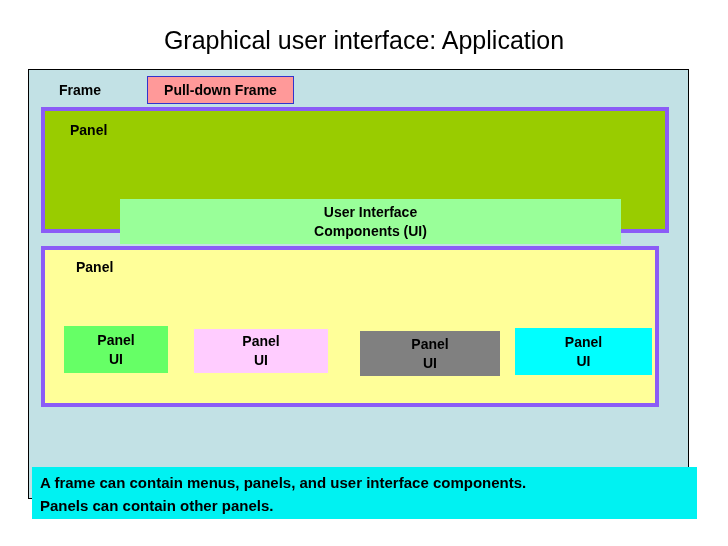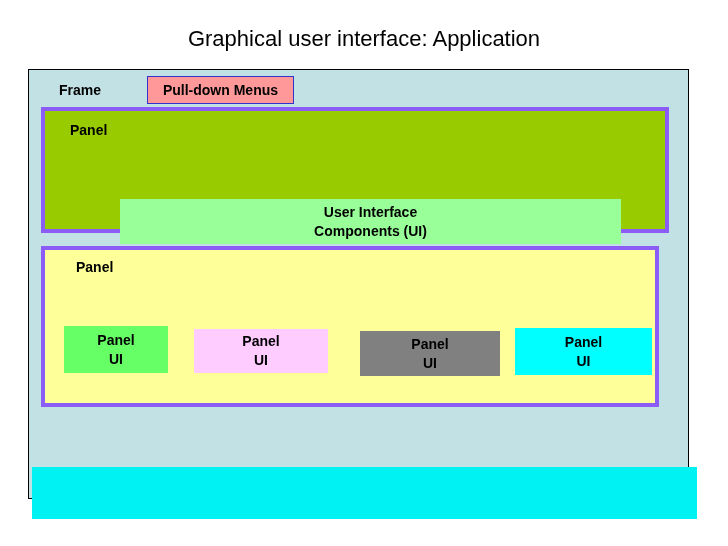--- a/index.html
+++ b/index.html
@@ -11,21 +11,21 @@
   .slide {
     position: relative;
     width: 728px; height: 546px;
     background: #ffffff;
     overflow: hidden;
   }
   .title {
     position: absolute;
     top: 26px; left: 0; width: 100%;
     text-align: center;
-    font-size: 22px;
+    font-size: 25px;
     color: #000000;
   }
   .frame {
     position: absolute;
     left: 28px; top: 69px;
     width: 661px; height: 430px;
     border: 1px solid #000000;
   }
   .label {
     position: absolute;
@@ -85,21 +85,21 @@
 
 <div class="slide">
 
   <div class="title">Graphical user interface: Application</div>
 
   <div class="frame" style="background: rgb(194, 225, 229);">
 
     <span class="label frame-label">Frame</span>
 
     <div class="pulldown" style="background: rgb(255, 153, 153); border-color: rgb(51, 51, 204);">
-      <span>Pull-down Menus</span>
+      <span>Pull-down Frame</span>
     </div>
 
     <div class="panel top-panel" style="background: rgb(153, 204, 0);">
       <span class="label top-panel-label">Panel</span>
       <div class="ui-components" style="background: rgb(153, 255, 153);">
         <div>User Interface</div>
         <div>Components (UI)</div>
       </div>
     </div>
 
@@ -122,15 +122,17 @@
       </div>
 
       <div class="ui-box ui-box-3" style="background: rgb(0, 255, 255);">
         <div>Panel</div>
         <div>UI</div>
       </div>
     </div>
   </div>
 
   <div class="caption" style="background: rgb(0, 242, 242);">
+    <div>A frame can contain menus, panels, and user interface components.</div>
+    <div>Panels can contain other panels.</div>
   </div>
 
 </div>
 
 </body></html>

